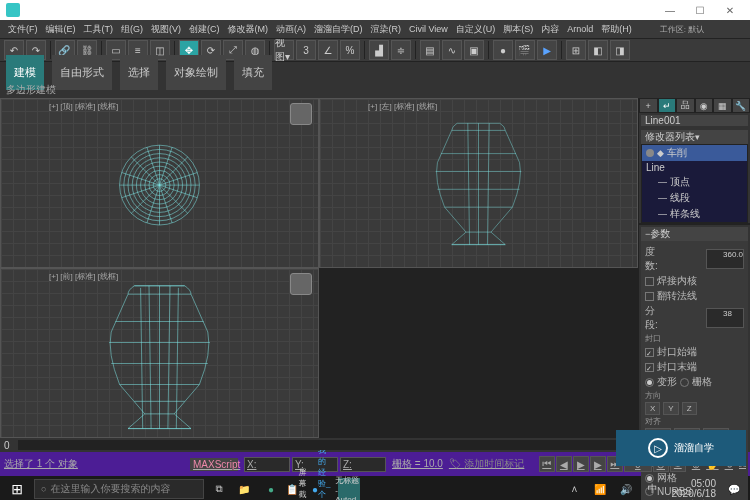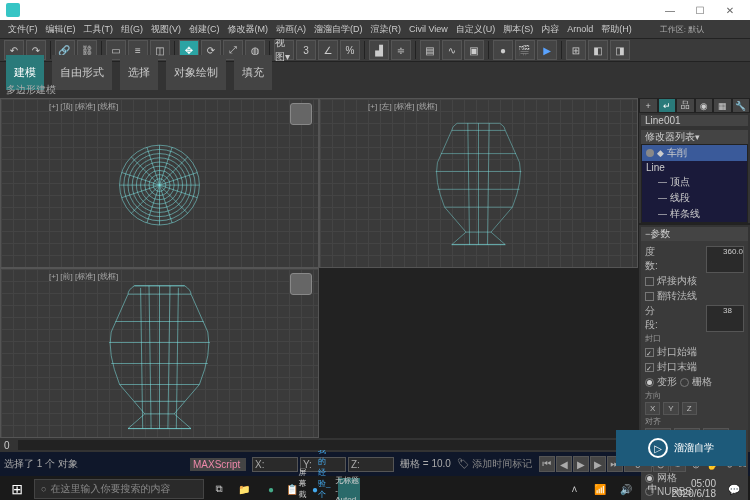--- a/index.html
+++ b/index.html
@@ -50,31 +50,31 @@
 .rdrop { height:16px; background:#444; margin:2px; padding:0 4px; display:flex; align-items:center; font-size:9px; }
 .rhead { height:14px; background:#444; margin:2px 2px 0 2px; padding:0 4px; font-size:9px; display:flex; align-items:center; }
 .rlist { background:#1a1a3a; margin:0 2px; border:1px solid #222; }
 .rlist div { padding:1px 4px; font-size:9px; color:#ccc; display:flex; align-items:center; gap:3px; }
 .rlist div.sel { background:#3a5a9a; }
 .rlist .eye { width:8px; height:8px; background:#888; border-radius:50%; }
 .rroll { margin:2px; }
 .rroll .rh { height:14px; background:#444; padding:0 4px; font-size:9px; display:flex; align-items:center; }
 .rroll .rb { background:#3a3a3a; padding:3px 4px; }
 .rroll .row { display:flex; align-items:center; gap:3px; margin:1px 0; font-size:8px; color:#bbb; }
-.rroll .spin { width:38px; height:27px; background:#2a2a2a; border:1px solid #555; text-align:right; padding:0 16px; font-size:8px; color:#ccc;margin-left:36px; }
+.rroll .spin { width:38px; height:20px; background:#2a2a2a; border:1px solid #555; text-align:right; padding:0 16px; font-size:8px; color:#ccc;margin-left:36px; }
 .rroll .ck { width:9px; height:9px; border:1px solid #777; display:inline-block; }
 .rroll .ck.on::after { content:"✓"; font-size:7px; color:#ccc; position:relative; top:-2px; }
 .rroll .rad { width:9px; height:9px; border:1px solid #777; border-radius:50%; display:inline-block; }
 .rroll .rad.on::after { content:""; display:block; width:5px; height:5px; background:#ccc; border-radius:50%; margin:1px; }
 .rroll .btn { background:#444; border:1px solid #555; padding:1px 4px; font-size:8px; }
 
 
 .timeline { height:14px; background:#333; display:flex; align-items:center; }
 .timeline .bar { flex:1; height:10px; background:#222; margin:0 4px; position:relative; }
-.status { height:24px; background:#0f172a; display:flex; align-items:center; padding:0 4px; gap:6px; font-size:8px; color:#aaa; }
+.status { height:24px; background:#4c1d95; display:flex; align-items:center; padding:0 4px; gap:6px; font-size:8px; color:#aaa;text-decoration:underline; }
 .status .msg { width:180px; }
 .status .coords { display:flex; gap:2px; }
 .status .coords .fld { width:46px; background:#2a2a2a; border:1px solid #555; padding:1px 2px; }
 .status .play { display:flex; gap:1px; margin-left:auto; }
 .status .play span { width:16px; height:16px; background:#444; border:1px solid #555; display:flex; align-items:center; justify-content:center; }
 
 
 .taskbar { height:26px; background:#1a1a1a; display:flex; align-items:center; padding:0 4px; gap:4px; }
 .taskbar .start { width:26px; height:26px; display:flex; align-items:center; justify-content:center; color:#fff; font-size:14px; }
 .taskbar .search { flex:0 0 170px; height:20px; background:#2a2a2a; border:1px solid #444; display:flex; align-items:center; padding:0 6px; color:#888; font-size:9px; gap:4px; }
@@ -351,21 +351,21 @@
 <div class="timeline">
   <span style="padding:0 4px">0</span>
   <div class="bar"></div>
   <span style="padding:0 4px">100</span>
 </div>
 
 <div class="status">
   <div class="msg">
     <div>选择了 1 个 对象</div>
   </div>
-  <span class="fld" style="width:56px;background:#444;color:#e8a;padding:1px 3px">MAXScript</span>
+  <span class="fld" style="width:48px;background:#444;color:#e8a;padding:1px 3px">MAXScript</span>
   <div class="coords">
     <span class="fld">X:</span>
     <span class="fld">Y:</span>
     <span class="fld">Z:</span>
   </div>
   <span>栅格 = 10.0</span>
   <span style="color:#888">🏷 <span>添加时间标记</span></span>
   <div class="play">
     <span>⏮</span>
     <span>◀</span>

